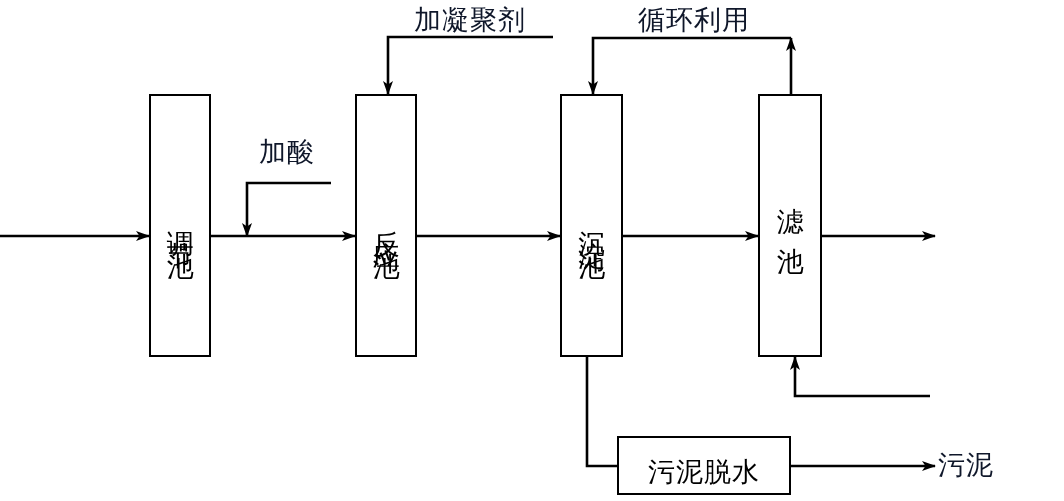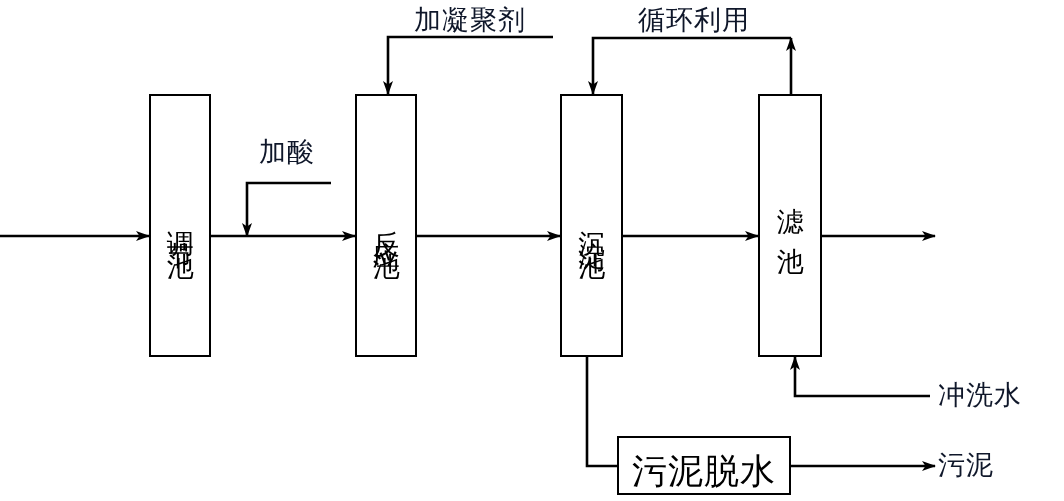--- a/index.html
+++ b/index.html
@@ -40,21 +40,21 @@
     line-height: 1.42;
     letter-spacing: 11px;
     color: #000000;
     white-space: nowrap;
     font-family: "DejaVu Sans", "Liberation Sans", sans-serif;
   }
   .vert-label.wide-gap {
     letter-spacing: 40px;
   }
   .horiz-label {
-    font-size: 35px;
+    font-size: 27px;
     color: #000000;
     white-space: nowrap;
     letter-spacing: 1px;
     font-family: Liberation Serif, serif;
     margin-top: 12px;
   }
   .free-label {
     position: absolute;
     font-size: 27px;
     color: #0f172a;
@@ -124,17 +124,16 @@
   </div>
 
 
   <div class="free-label" style="left:259px; top:134px;">加酸</div>
 
   <div class="free-label" style="left:414px; top:2px;">加凝聚剂</div>
 
   <div class="free-label" style="left:638px; top:2px;">循环利用</div>
 
 
-  <div class="free-label" style="left:938px; top:377px;">冲洗水</div>
 
   <div class="free-label" style="left:938px; top:447px;">污泥</div>
 
 </div>
 
 </body></html>

